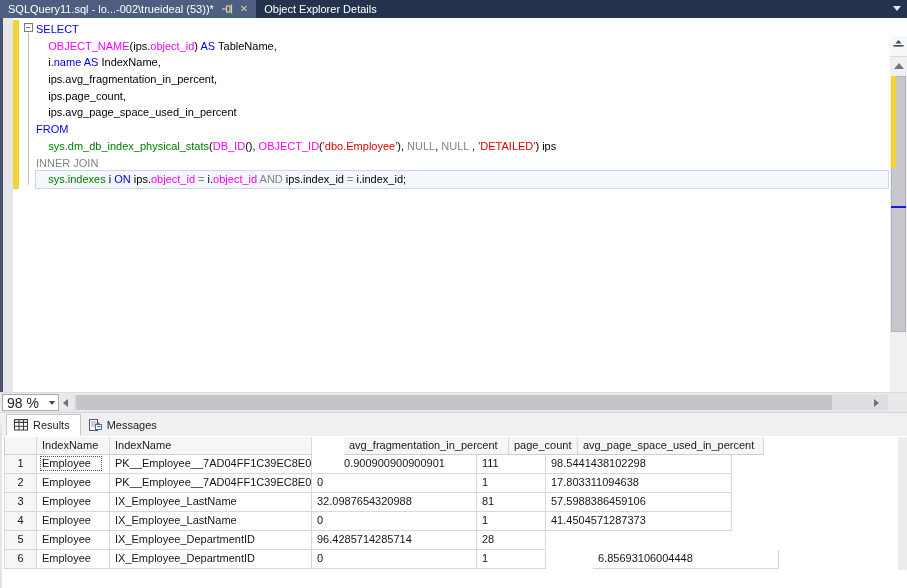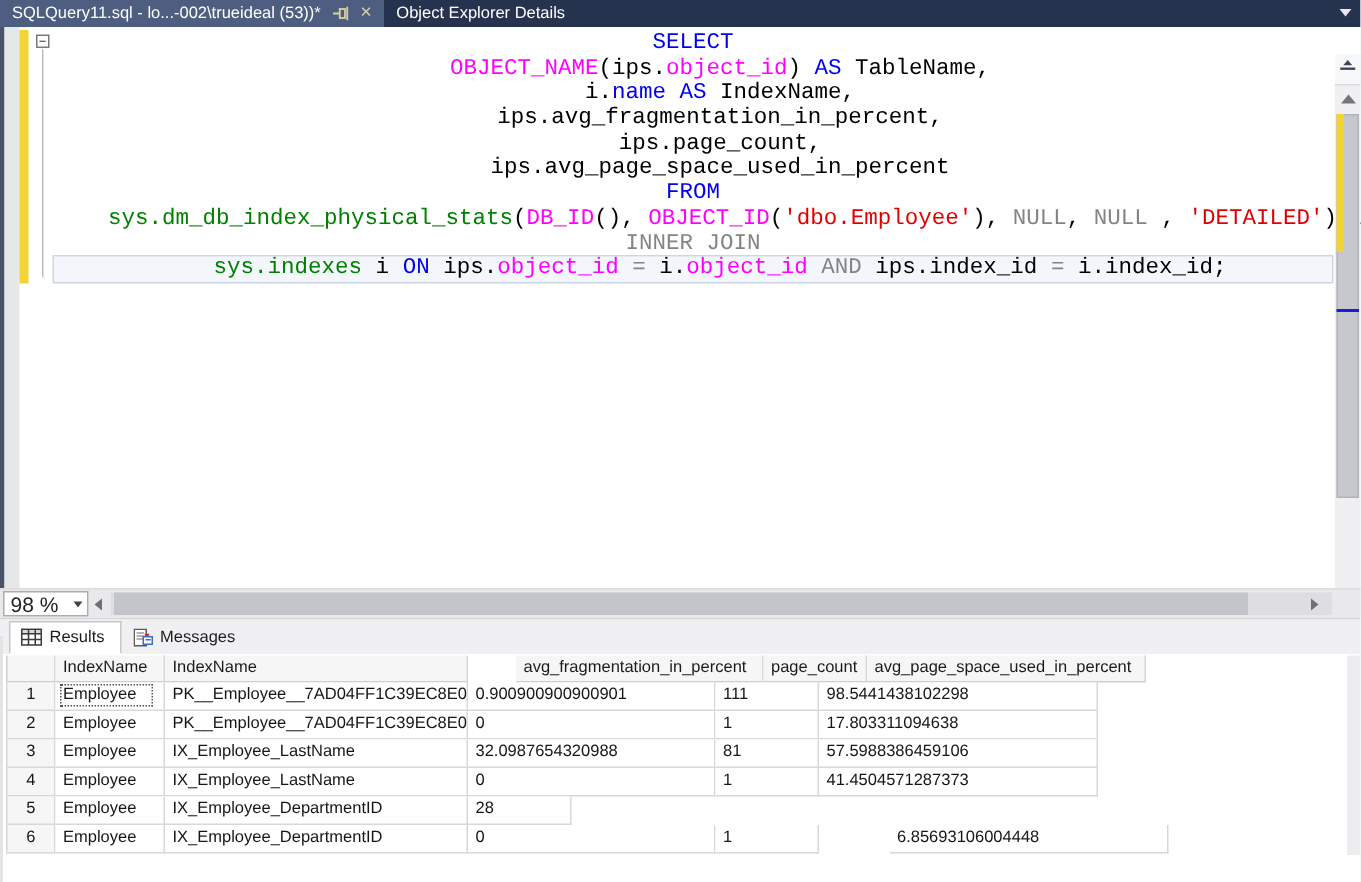--- a/index.html
+++ b/index.html
@@ -27,21 +27,21 @@
   .tab-close{margin-left:7px;color:#DECFA2;font-size:10px;line-height:10px;}
   .tabbar-caret{right:6px;top:6px;width:0;height:0;border-left:4px solid transparent;border-right:4px solid transparent;border-top:5px solid #E8E8EF;}
 
   
   .editor{left:0;top:18px;width:907px;height:374px;background:#FFFFFF;}
   .editor-edge{left:0;top:0;width:3px;height:374px;background:#49536B;}
   .editor-gutter{left:3px;top:0;width:10px;height:374px;background:#E6E7E9;}
   .change-bar{left:13px;top:2px;width:6px;height:169px;background:var(--change_bar_yellow);}
   .fold-line{left:28px;top:15px;width:1px;height:152px;background:#BDBDBD;}
   .fold-box{left:24px;top:5px;width:9px;height:9px;background:#fff;border:1px solid #7A7A7A;color:#333;font-size:8px;line-height:7px;text-align:center;font-family:"DejaVu Sans Mono",monospace;}
-  .code{left:36px;top:3px;width:852px;font-family:Liberation Mono, monospace;font-size:15px;line-height:16.7px;white-space:pre;color:var(--plain_text);text-align:center;}
+  .code{left:36px;top:3px;width:852px;font-family:Liberation Sans, sans-serif;font-size:11px;line-height:16.7px;white-space:pre;color:var(--plain_text);}
   .code-line{height:16.7px;}
   .code-line.current{background:#F3F6FB;outline:1px solid #CORRECT;outline:1px solid #CED6E6;}
   .tok-k{color:var(--keyword_blue);}
   .tok-f{color:var(--system_function_magenta);}
   .tok-o{color:var(--system_object_green);}
   .tok-s{color:var(--string_red);}
   .tok-g{color:var(--gray_keyword);}
   .tok-p{color:var(--plain_text);}
 
   
@@ -178,21 +178,21 @@
         <div class="gcell" style="width: 73px;">IndexName</div>
         <div class="gcell" style="width: 202px;">IndexName</div>
         <div class="gcell" style="width: 165px; margin-left: 32px;">avg_fragmentation_in_percent</div>
         <div class="gcell" style="width: 69px;">page_count</div>
         <div class="gcell" style="width: 186px;">avg_page_space_used_in_percent</div>
       </div>
       <div class="grid-row">
         <div class="gcell rn" style="width: 33px;">1</div>
         <div class="gcell focus" style="width: 73px;"><span>Employee</span></div>
         <div class="gcell" style="width: 202px;">PK__Employee__7AD04FF1C39EC8E0</div>
-        <div class="gcell" style="width: 165px;">0.900900900900901</div>
+        <div class="gcell" style="width: 165px; text-align: center;">0.900900900900901</div>
         <div class="gcell" style="width: 69px;">111</div>
         <div class="gcell" style="width: 186px;">98.5441438102298</div>
       </div>
       <div class="grid-row">
         <div class="gcell rn" style="width: 33px;">2</div>
         <div class="gcell" style="width: 73px;">Employee</div>
         <div class="gcell" style="width: 202px;">PK__Employee__7AD04FF1C39EC8E0</div>
         <div class="gcell" style="width: 165px;">0</div>
         <div class="gcell" style="width: 69px;">1</div>
         <div class="gcell" style="width: 186px;">17.803311094638</div>
@@ -210,20 +210,21 @@
         <div class="gcell" style="width: 73px;">Employee</div>
         <div class="gcell" style="width: 202px;">IX_Employee_LastName</div>
         <div class="gcell" style="width: 165px;">0</div>
         <div class="gcell" style="width: 69px;">1</div>
         <div class="gcell" style="width: 186px;">41.4504571287373</div>
       </div>
       <div class="grid-row">
         <div class="gcell rn" style="width: 33px;">5</div>
         <div class="gcell" style="width: 73px;">Employee</div>
         <div class="gcell" style="width: 202px;">IX_Employee_DepartmentID</div>
+        <div class="gcell" style="width: 165px;">96.4285714285714</div>
         <div class="gcell" style="width: 69px;">28</div>
       </div>
       <div class="grid-row">
         <div class="gcell rn" style="width: 33px;">6</div>
         <div class="gcell" style="width: 73px;">Employee</div>
         <div class="gcell" style="width: 202px;">IX_Employee_DepartmentID</div>
         <div class="gcell" style="width: 165px;">0</div>
         <div class="gcell" style="width: 69px;">1</div>
         <div class="gcell" style="width: 186px; margin-left: 47px;">6.85693106004448</div>
       </div>

